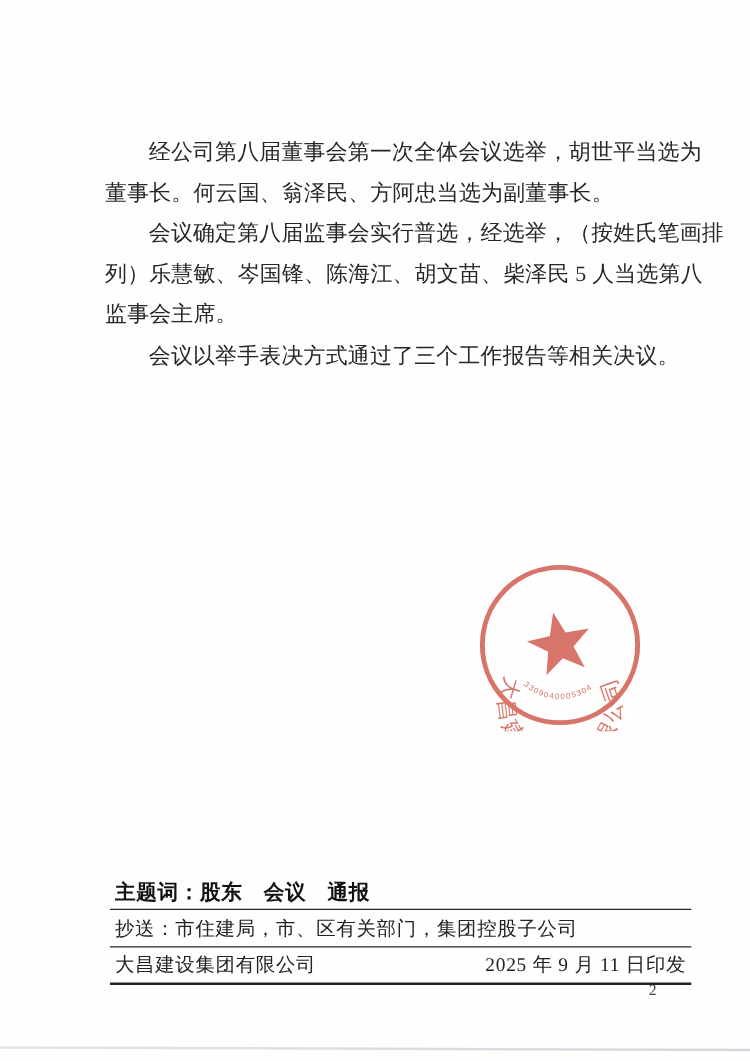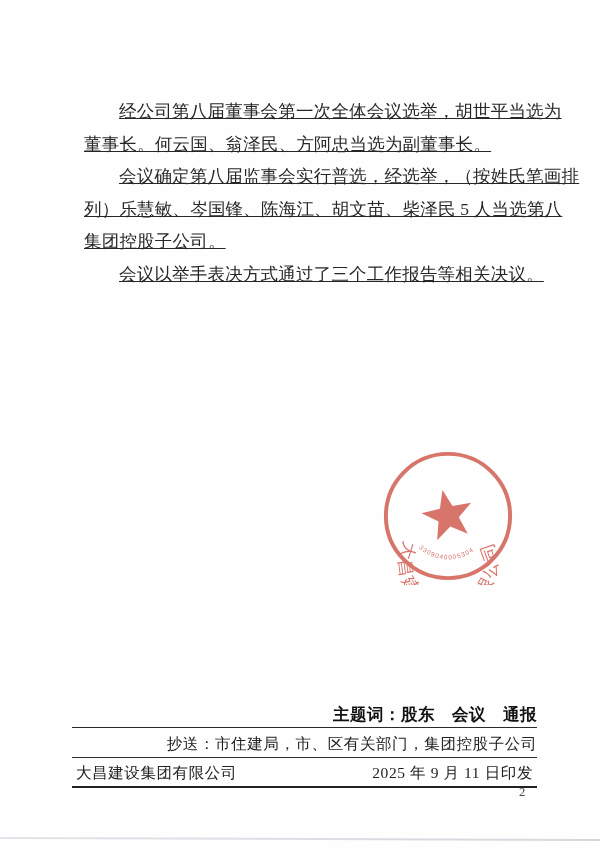--- a/index.html
+++ b/index.html
@@ -11,27 +11,26 @@
   .page {
     position: relative;
     width: 600px; height: 849px;
     background: #fefefe;
     overflow: hidden;
   }
 
   
   .body-text {
     position: absolute;
-    left: 84px; top: 95px;
+    left: 84px; top: 105px;
     width: 448px;
     font-size: 17.5px;
     line-height: 32.5px;
     color: #262626;
     letter-spacing: 0.2px;
-    text-decoration: underline;
   }
   .body-line { white-space: nowrap; height: 32.5px; }
   .body-line.indent { padding-left: 35px; }
 
   
   .doc-date {
     position: absolute;
     left: 357px; top: 502px;
     font-size: 16px;
     letter-spacing: 0.7px;
@@ -46,24 +45,23 @@
     z-index: 2;
     mix-blend-mode: multiply;
     opacity: 0.82;
     filter: blur(0.35px);
   }
   .seal svg { width: 100%; height: 100%; color: #d0564a; }
 
   
   .footer {
     position: absolute;
-    left: 72px; top: 701px;
+    left: 88px; top: 701px;
     width: 465px;
     color: #1e1e1e;
-    text-align: right;
   }
   .footer-row-subject {
     font-family: "Liberation Sans", "DejaVu Sans", sans-serif;
     font-weight: bold;
     font-size: 16.5px;
     line-height: 22px;
     color: #111;
     padding: 2px 0 2px 4px;
     border-bottom: 1.5px solid #2a2a2a;
     letter-spacing: 0.5px;
@@ -104,21 +102,21 @@
 </head>
 <body>
 
 <div class="page">
 
   <div class="body-text">
     <div class="body-line indent">经公司第八届董事会第一次全体会议选举，胡世平当选为</div>
     <div class="body-line">董事长。何云国、翁泽民、方阿忠当选为副董事长。</div>
     <div class="body-line indent">会议确定第八届监事会实行普选，经选举，（按姓氏笔画排</div>
     <div class="body-line">列）乐慧敏、岑国锋、陈海江、胡文苗、柴泽民 5 人当选第八</div>
-    <div class="body-line">集团控股子公司。</div>
+    <div class="body-line">监事会主席。</div>
     <div class="body-line indent">会议以举手表决方式通过了三个工作报告等相关决议。</div>
   </div>
 
 
   <div class="seal">
     <svg viewBox="0 0 140 140" xmlns="http://www.w3.org/2000/svg">
       <circle cx="70" cy="70" r="63" fill="none" stroke="currentColor" stroke-width="4"></circle>
       <path id="sealArc" d="M 27.6 94.5 A 49 49 0 1 0 112.4 94.5" fill="none"></path>
       <path id="sealCodeArc" d="M 38.9 101.1 A 44 44 0 0 0 101.1 101.1" fill="none"></path>
       <polygon points="70,43 76.5,61.1 95.7,61.7 80.5,73.4 85.9,91.8 70,81 54.1,91.8 59.5,73.4 44.3,61.7 63.5,61.1" transform="rotate(-12 70 70)" fill="currentColor"></polygon>

